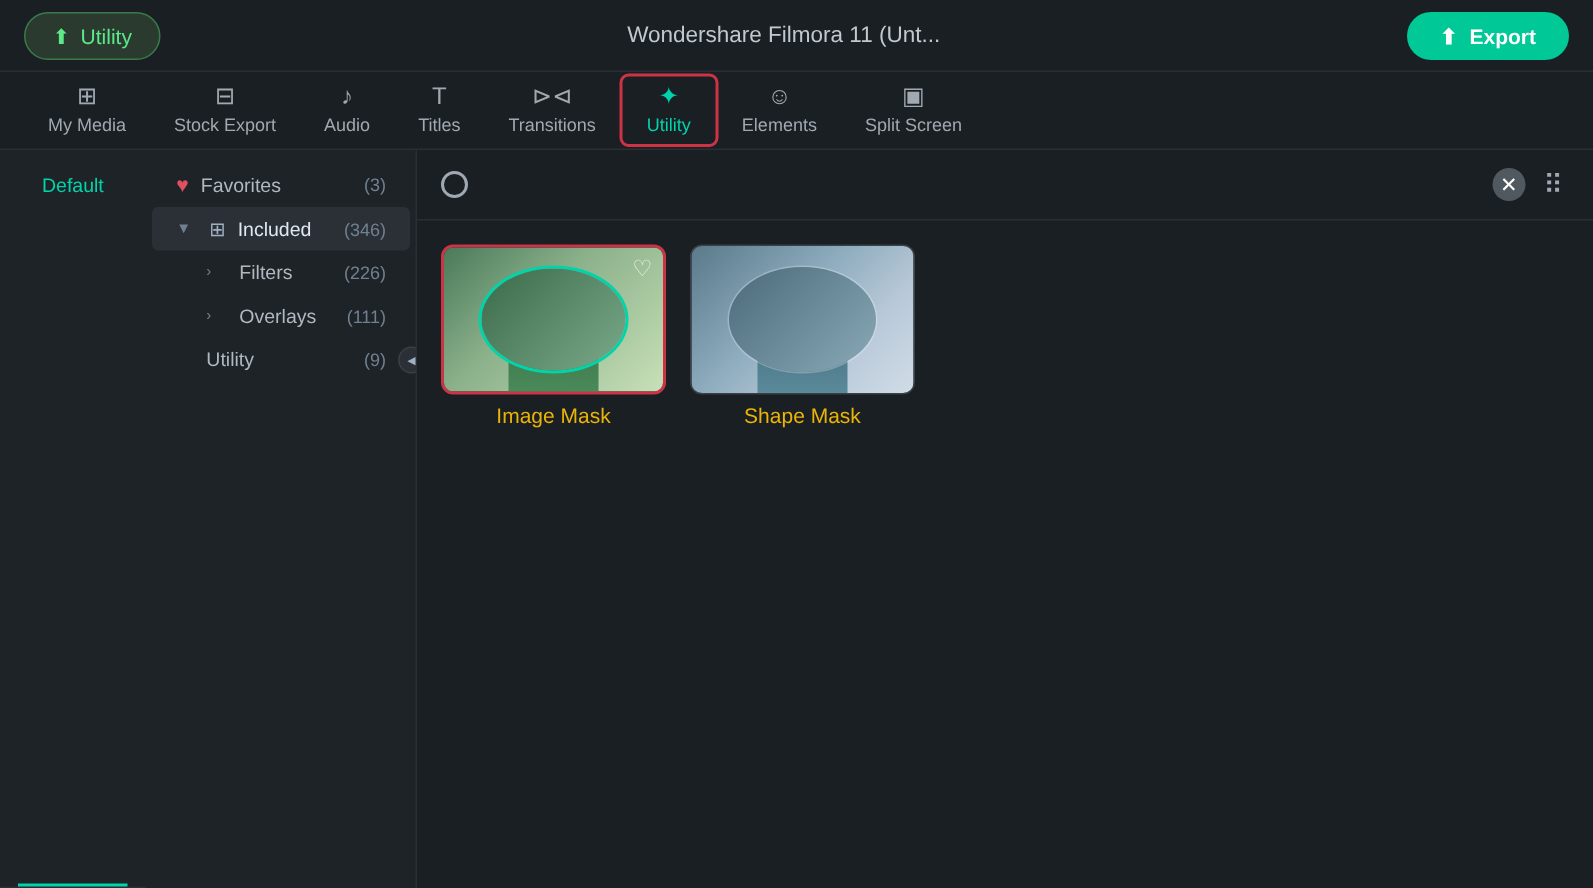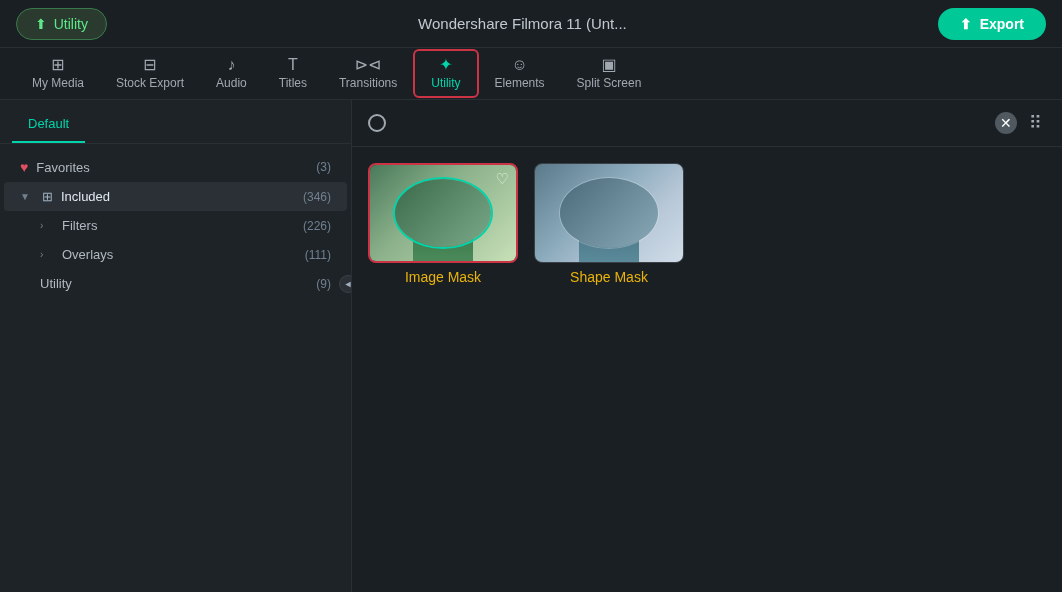--- a/index.html
+++ b/index.html
@@ -92,25 +92,25 @@
     }
 
     
     .main-content {
       display: flex;
       height: calc(592px - 100px);
     }
 
     
     .sidebar {
-      width: 352px;
+      width: 278px;
       background: #1e2328;
       border-right: 1px solid #2a2f35;
       display: flex;
-      flex-direction: column;
+      flex-direction: row;
     }
 
     .sidebar-tabs {
       display: flex;
       padding: 10px 12px 0;
       gap: 0;
       border-bottom: 1px solid #2a2f35;
     }
 
     .sidebar-tab {

